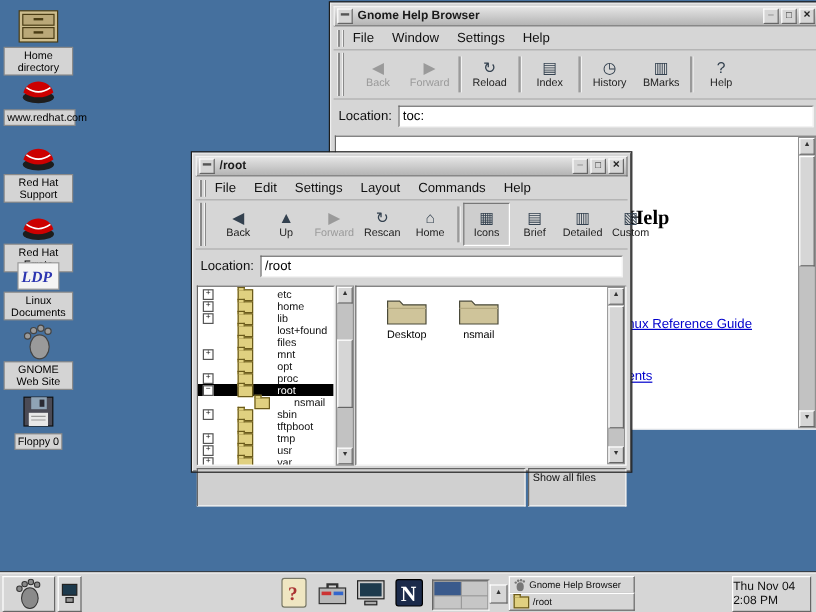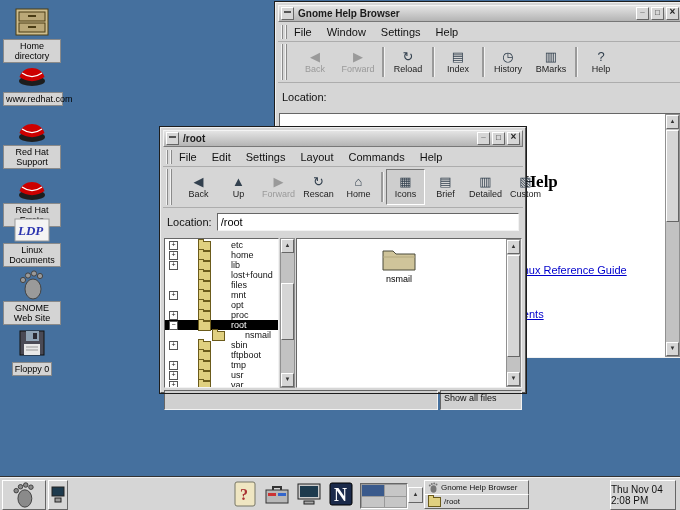--- a/index.html
+++ b/index.html
@@ -77,21 +77,21 @@
   .noexp .exp{visibility:hidden}
   .mfold{width:11px;height:8px;flex:none;background:#e0d080;border:1px solid #6b5b1b;position:relative;margin-top:1px}
   .mfold::before{content:"";position:absolute;left:-1px;top:-3px;width:4px;height:2px;
     background:#e0d080;border:1px solid #6b5b1b;border-bottom:none}
   .file-pane{flex:1;position:relative;background:#fff;overflow:hidden;
     border:1px solid;border-color:#666 #f2f2f2 #f2f2f2 #666}
   .file-pane .sb{position:absolute;right:0;top:0;bottom:0}
   .ficon{position:absolute;top:6px;width:48px;text-align:center}
   .ficon svg{display:block;margin:0 auto}
   .flabel{font-size:9px;color:#000;margin-top:1px}
-  .statusrow{display:flex;gap:2px;margin:2px 1px;height:20px}
+  .statusrow{display:flex;gap:2px;margin:2px 1px;height:32px}
   .inset{border:1px solid;border-color:#666 #f2f2f2 #f2f2f2 #666;background:#d0d0d0}
   .status-left{flex:1}
   .status-right{width:74px;font-size:9px;color:#111;padding:2px 3px;white-space:nowrap;overflow:hidden}
   
   .panel{position:absolute;left:0;bottom:0;width:680px;height:32px;background:#d6d6d6;
     border-top:1px solid #f0f0f0;box-shadow:0 -1px 0 #333;z-index:9}
   .panel-btn{position:absolute;top:2px;width:30px;height:28px;display:flex;align-items:center;justify-content:center}
   .raised{border:1px solid;border-color:#fff #666 #666 #fff;background:#d6d6d6}
   .pager{position:absolute;top:5px;width:44px;height:22px;border:1px solid;border-color:#666 #fff #fff #666;
     display:grid;grid-template-columns:1fr 1fr;grid-template-rows:1fr 1fr;gap:1px;background:#9a9a9a;padding:1px}
@@ -220,20 +220,21 @@
       <span>BMarks</span>
     </div>
     <div class="vsep"></div>
     <div class="tool">
       <span class="glyph">?</span>
       <span>Help</span>
     </div>
   </div>
   <div class="locrow">
     <span>Location:</span>
+    <input class="input" value="toc:" style="">
   </div>
   <div class="content">
     <svg width="52" height="46" viewBox="0 0 30 28" style="position:absolute;left:160px;top:8px">
       <ellipse cx="15" cy="22" rx="13" ry="4.5" fill="#1d1d1d"></ellipse>
       <path d="M2.5 18 C6 6.5 24 6.5 27.5 18 C20 23.5 10 23.5 2.5 18 Z" fill="#cc0000"></path>
       <path d="M5 14 C12 19 18 19 25 14" stroke="#fff" stroke-width="1.3" fill="none"></path>
     </svg>
     <div class="h-heading">Red Hat Linux Help</div>
     <div class="hlinks1"><span class="link">Red Hat Linux Installation Guide | Red Hat Linux Reference Guide</span></div>
     <div class="hlink2"><span class="link">Documents</span></div>
@@ -387,20 +388,27 @@
         </div>
     </div>
     <div class="sb">
       <div class="arr up"></div>
       <div class="track">
         <div class="thumb" style="top:30px;height:55px"></div>
       </div>
       <div class="arr dn"></div>
     </div>
     <div class="file-pane">
+      <div class="ficon" style="left:18px">
+        <svg width="36" height="28" viewBox="0 0 36 28">
+          <path d="M2 25 V6 H12 L15 9 H34 V25 Z" fill="#cfc49a" stroke="#4a4a3a"></path>
+          <path d="M2 12 H34" stroke="#b4a97f"></path>
+        </svg>
+        <div class="flabel">Desktop</div>
+      </div>
       <div class="ficon" style="left:78px">
         <svg width="36" height="28" viewBox="0 0 36 28">
           <path d="M2 25 V6 H12 L15 9 H34 V25 Z" fill="#cfc49a" stroke="#4a4a3a"></path>
           <path d="M2 12 H34" stroke="#b4a97f"></path>
         </svg>
         <div class="flabel">nsmail</div>
       </div>
       <div class="sb">
         <div class="arr up"></div>
         <div class="track">

